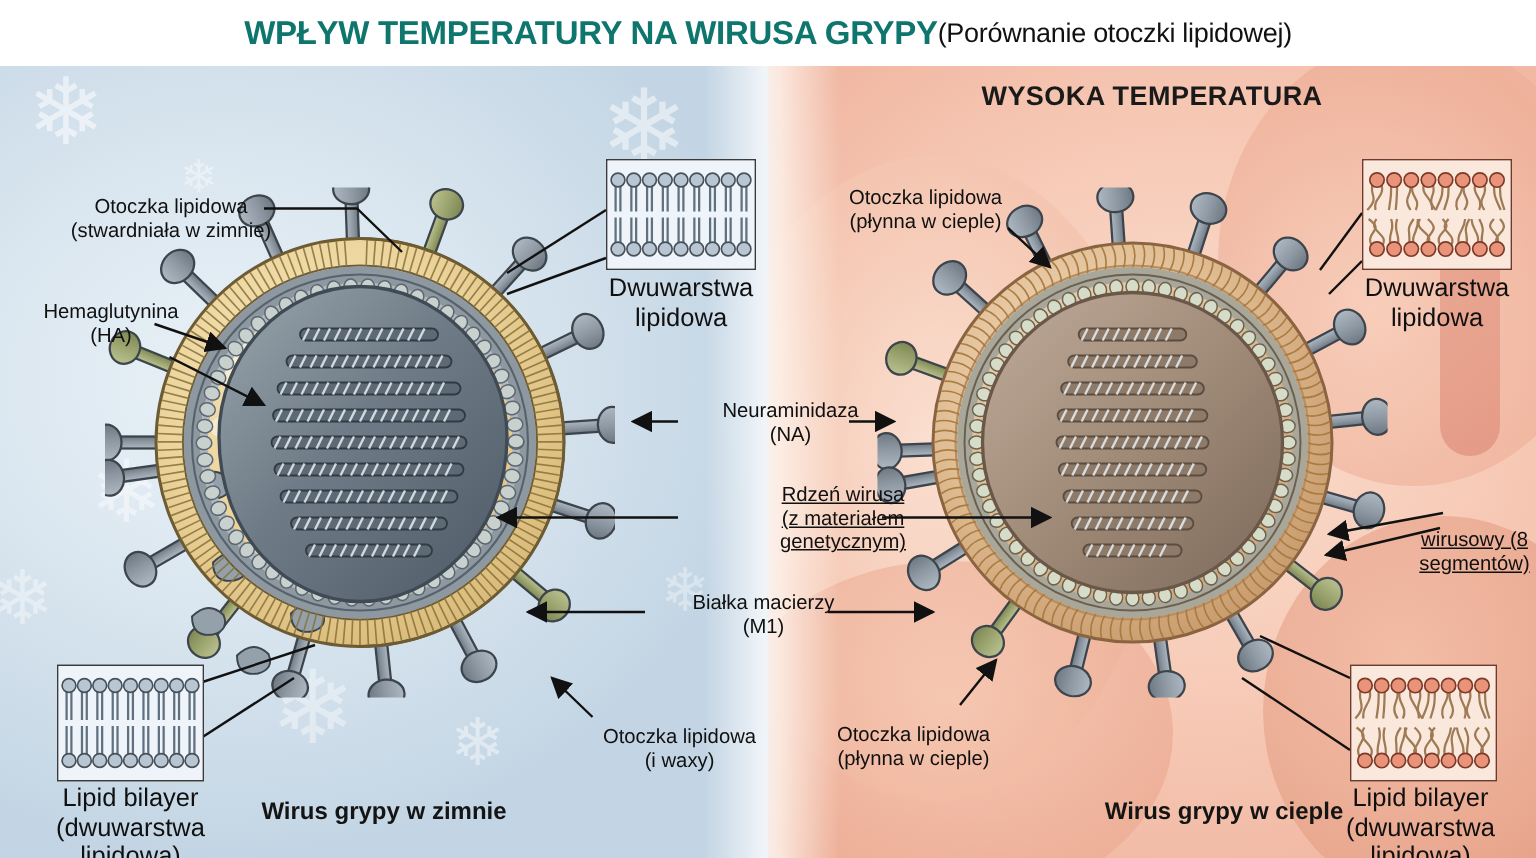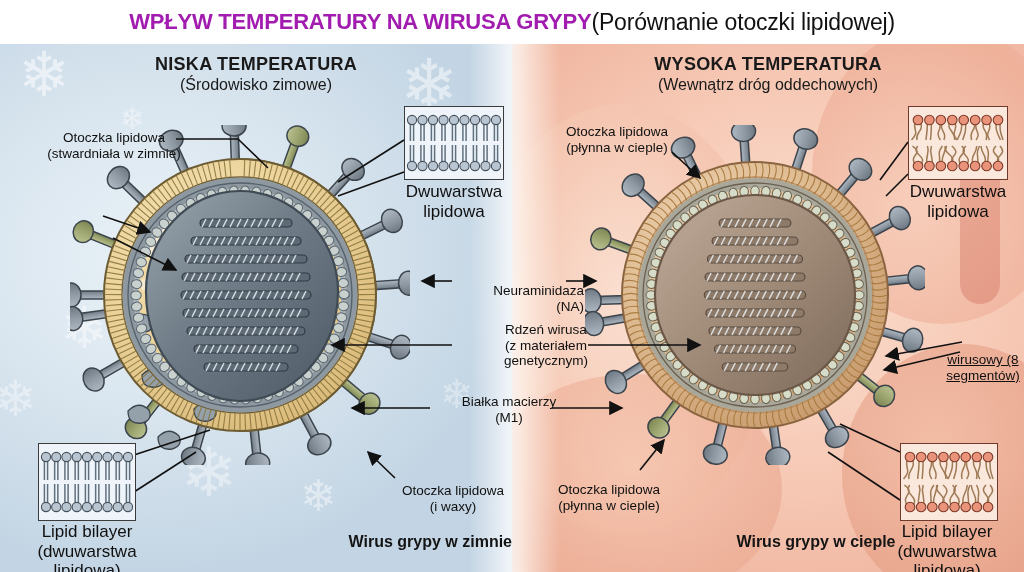--- a/index.html
+++ b/index.html
@@ -5,22 +5,22 @@
   html,body{margin:0;padding:0;background:#fff;}
   body{width:1024px;height:572px;overflow:hidden;font-family:"Liberation Sans",sans-serif;}
   #stage{position:relative;width:1024px;height:572px;background:#ffffff;}
 
   
   #title{
     position:absolute;left:0;top:0;width:1024px;height:44px;
     display:flex;align-items:center;justify-content:center;
     background:#ffffff;z-index:40;
   }
-  #title .t-main{font-size:22px;font-weight:bold;color:#a21caf;letter-spacing:-.2px;}
-  #title .t-sub{font-size:23px;font-weight:normal;color:#111;letter-spacing:-.2px;}
+  #title .t-main{font-size:22px;font-weight:bold;color:#0f766e;letter-spacing:-.2px;}
+  #title .t-sub{font-size:18px;font-weight:normal;color:#111;letter-spacing:-.2px;}
 
   
   .panel{position:absolute;top:44px;height:528px;overflow:hidden;}
   #panel-left{left:0;width:512px;
     background:
       radial-gradient(ellipse 70% 60% at 30% 40%, #e9f1f7 0%, #dbe7f0 45%, #c3d5e4 100%);
   }
   #panel-right{left:512px;width:512px;
     background:
       radial-gradient(ellipse 80% 70% at 55% 45%, #fbdfd0 0%, #f6c8b4 55%, #eeb09a 100%);
@@ -75,39 +75,34 @@
 
     <div class="flake" style="left:18px;top:0px;font-size:62px;">❄</div>
     <div class="flake" style="left:400px;top:6px;font-size:70px;opacity:.5;">❄</div>
     <div class="flake" style="left:60px;top:255px;font-size:58px;opacity:.45;">❄</div>
     <div class="flake" style="left:180px;top:395px;font-size:68px;opacity:.4;">❄</div>
     <div class="flake" style="left:300px;top:430px;font-size:44px;opacity:.45;">❄</div>
     <div class="flake" style="left:-6px;top:330px;font-size:50px;opacity:.4;">❄</div>
     <div class="flake" style="left:440px;top:330px;font-size:40px;opacity:.35;">❄</div>
     <div class="flake" style="left:120px;top:60px;font-size:30px;opacity:.4;">❄</div>
 
-    <div class="p-head" style="top:10px;">
-      <div class="h1">NISKA TEMPERATURA</div>
-      <div class="h2">(Środowisko zimowe)</div>
-    </div>
-
-    <div class="p-foot" style="top:489px;text-align:right;">Wirus grypy w zimnie</div>
+
+    <div class="p-foot" style="top:489px;">Wirus grypy w zimnie</div>
   </div>
 
   <div class="panel" id="panel-right">
 
     <div class="tissue" style="left:-40px;top:60px;width:300px;height:430px;background:radial-gradient(ellipse at 50% 45%,#fbe2d4 0%,#f3c0a9 70%,rgba(243,192,169,0) 100%);opacity:.85;"></div>
     <div class="tissue" style="left:300px;top:-20px;width:260px;height:300px;background:radial-gradient(ellipse at 40% 60%,#f7cdb9 0%,#eeae97 70%,rgba(238,174,151,0) 100%);opacity:.8;"></div>
     <div class="tissue" style="left:330px;top:300px;width:240px;height:260px;background:radial-gradient(ellipse at 40% 40%,#f2b9a1 0%,#e59f86 70%,rgba(229,159,134,0) 100%);opacity:.75;"></div>
     <div class="tissue" style="left:-30px;top:330px;width:300px;height:230px;background:radial-gradient(ellipse at 50% 40%,#f6c6b0 0%,#ebaa92 75%,rgba(235,170,146,0) 100%);opacity:.7;"></div>
     <div class="tissue" style="left:448px;top:110px;width:40px;height:150px;border-radius:20px;background:linear-gradient(180deg,#e08f79,#d98270);opacity:.55;"></div>
 
     <div class="p-head" style="top:10px;">
       <div class="h1">WYSOKA TEMPERATURA</div>
-      <div class="h2">(Wewnątrz dróg oddechowych)</div>
     </div>
 
     <div class="p-foot" style="top:489px;padding-left:48px;">Wirus grypy w cieple</div>
   </div>
 
   <div id="seam"></div>
 
   <div class="virus" style="left:70px;top:125px;width:340px;height:340px;">
     <svg width="340" height="340" viewBox="0 0 340 340">
       <defs>
@@ -1311,30 +1306,34 @@
       <path d="M900,500 L828,452"></path>
 
       <path d="M640,470 L664,440" marker-end="url(#ah)"></path>
     </g>
   </svg>
 
   <div class="lbl c" style="left:16px;top:130px;width:160px;">
     <div>Otoczka lipidowa</div>
     <div>(stwardniała w zimnie)</div>
   </div>
+  <div class="lbl c" style="left:6px;top:200px;width:100px;">
+    <div>Hemaglutynina</div>
+    <div>(HA)</div>
+  </div>
   <div class="lbl c" style="left:360px;top:483px;width:150px;">
     <div>Otoczka lipidowa</div>
     <div>(i waxy)</div>
   </div>
 
-  <div class="lbl c" style="left:452px;top:283px;width:114px;text-align:right;">
+  <div class="lbl c" style="left:452px;top:266px;width:114px;">
     <div>Neuraminidaza</div>
     <div>(NA)</div>
   </div>
-  <div class="lbl c" style="left:460px;top:322px;width:136px;">
+  <div class="lbl c" style="left:476px;top:322px;width:136px;text-decoration:underline;">
     <div>Rdzeń wirusa</div>
     <div>(z materiałem</div>
     <div>genetycznym)</div>
   </div>
   <div class="lbl c" style="left:430px;top:394px;width:122px;">
     <div>Białka macierzy</div>
     <div>(M1)</div>
   </div>
 
   <div class="lbl c" style="left:524px;top:124px;width:150px;">

